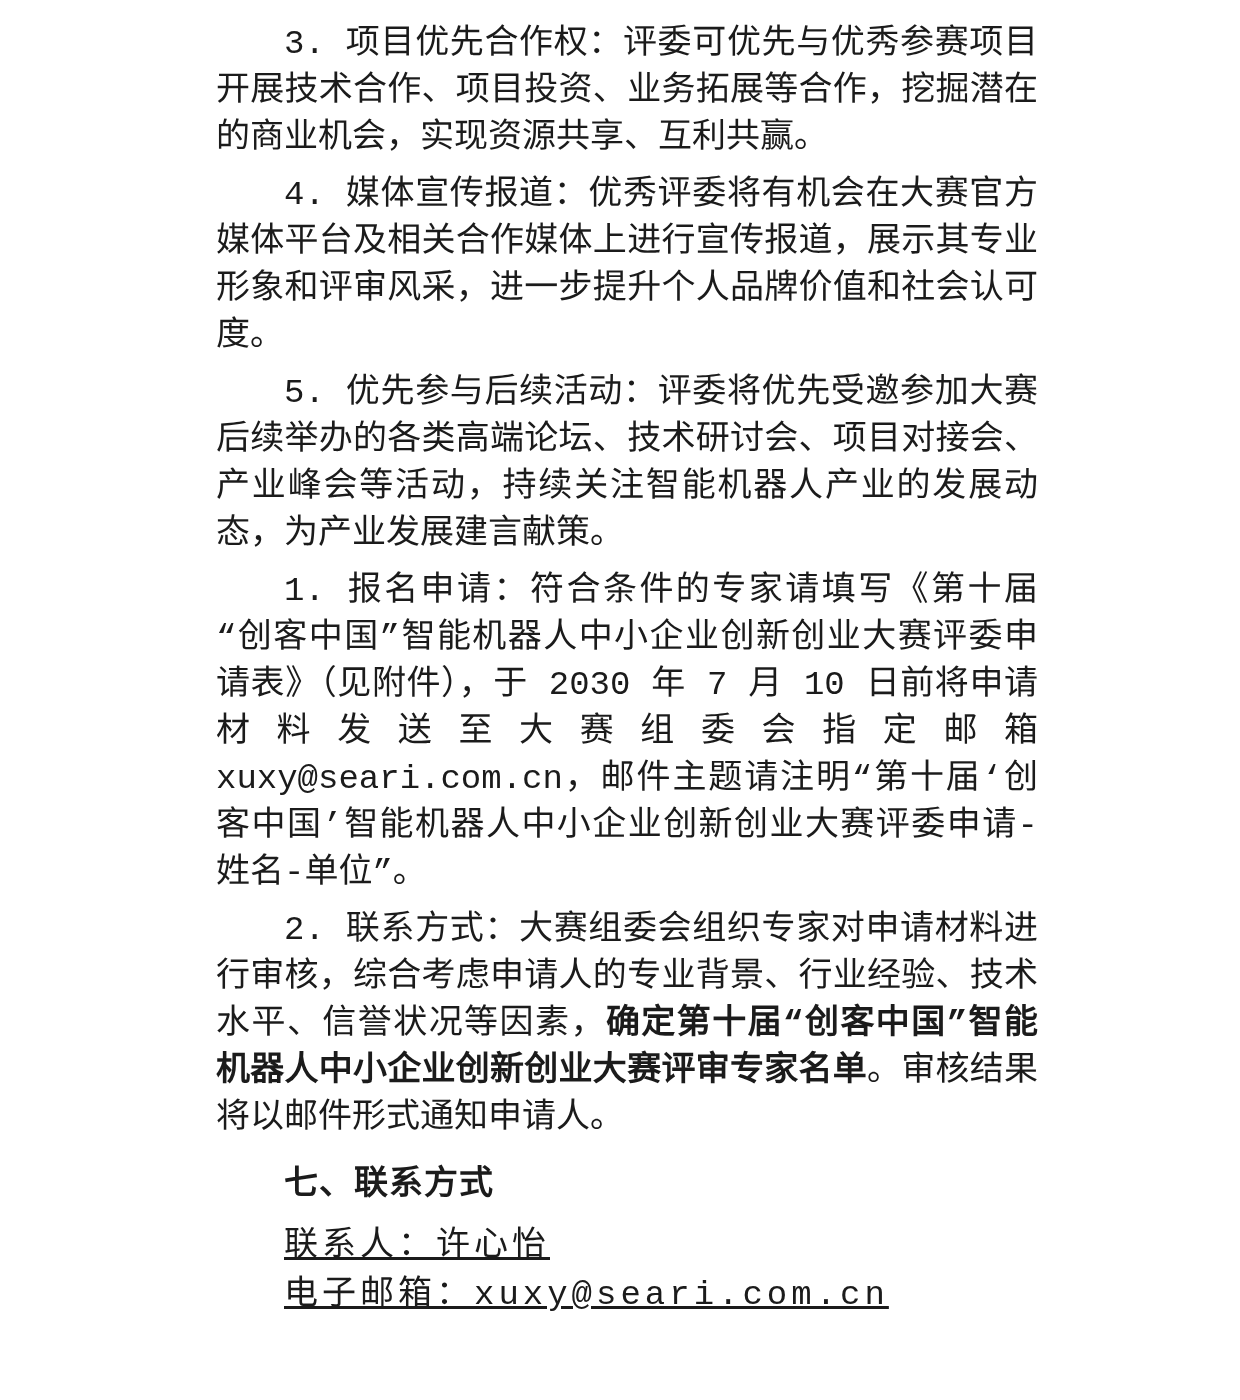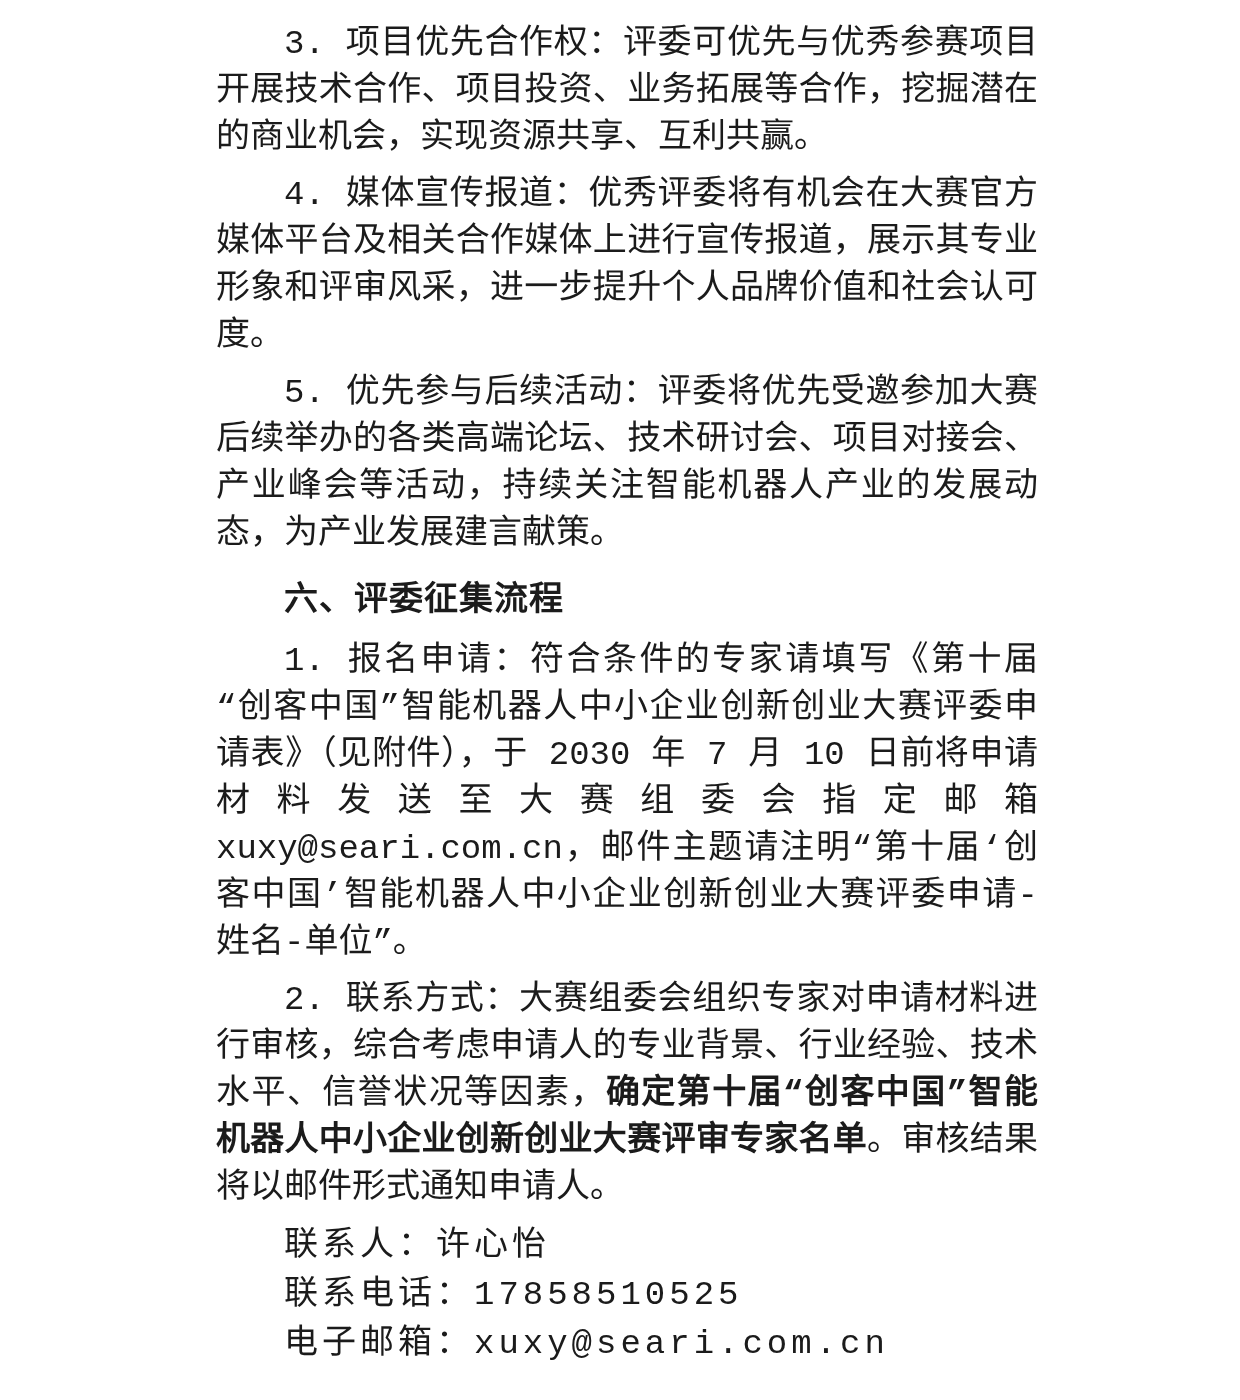--- a/index.html
+++ b/index.html
@@ -42,39 +42,39 @@
     letter-spacing: 1px;
     margin: 17px 0 16px 0;
   }
   .contact-line {
     font-family: "Liberation Mono", "Liberation Serif", serif;
     font-size: 34px;
     line-height: 49px;
     text-indent: 2em;
     letter-spacing: 4px;
     margin: 0;
+    text-decoration: underline;
   }
 </style>
 </head>
 <body>
 
 <main class="page">
 
   <p class="para"><span class="num">3. </span><span class="lead">项目优先合作权：</span><span>评委可优先与优秀参赛项目开展技术合作、项目投资、业务拓展等合作，挖掘潜在的商业机会，实现资源共享、互利共赢。</span></p>
 
   <p class="para"><span class="num">4. </span><span class="lead">媒体宣传报道：</span><span>优秀评委将有机会在大赛官方媒体平台及相关合作媒体上进行宣传报道，展示其专业形象和评审风采，进一步提升个人品牌价值和社会认可度。</span></p>
 
   <p class="para"><span class="num">5. </span><span class="lead">优先参与后续活动：</span><span>评委将优先受邀参加大赛后续举办的各类高端论坛、技术研讨会、项目对接会、产业峰会等活动，持续关注智能机器人产业的发展动态，为产业发展建言献策。</span></p>
 
-  <h2 class="heading">六、评委征集流程</h2>
 
   <p class="para"><span class="num">1. </span><span class="lead">报名申请：</span><span>符合条件的专家请填写《第十届“创客中国”智能机器人中小企业创新创业大赛评委申请表》（见附件），于 2030 年 7 月 10 日前将申请材料发送至大赛组委会指定邮箱 xuxy@seari.com.cn，邮件主题请注明“第十届‘创客中国’智能机器人中小企业创新创业大赛评委申请-姓名-单位”。</span></p>
 
   <p class="para"><span class="num">2. </span><span class="lead">联系方式：</span><span>大赛组委会组织专家对申请材料进行审核，综合考虑申请人的专业背景、行业经验、技术水平、信誉状况等因素，</span><span class="emph">确定第十届“创客中国”智能机器人中小企业创新创业大赛评审专家名单</span><span>。审核结果将以邮件形式通知申请人。</span></p>
 
+  <h2 class="heading">七、联系方式</h2>
 
   <p class="contact-line"><span>联系人：</span><span>许心怡</span></p>
 
-  <p class="contact-line"><span>联系电话：</span><span>17858510525</span></p>
 
   <p class="contact-line"><span>电子邮箱：</span><span>xuxy@seari.com.cn</span></p>
 
 </main>
 
 </body></html>

